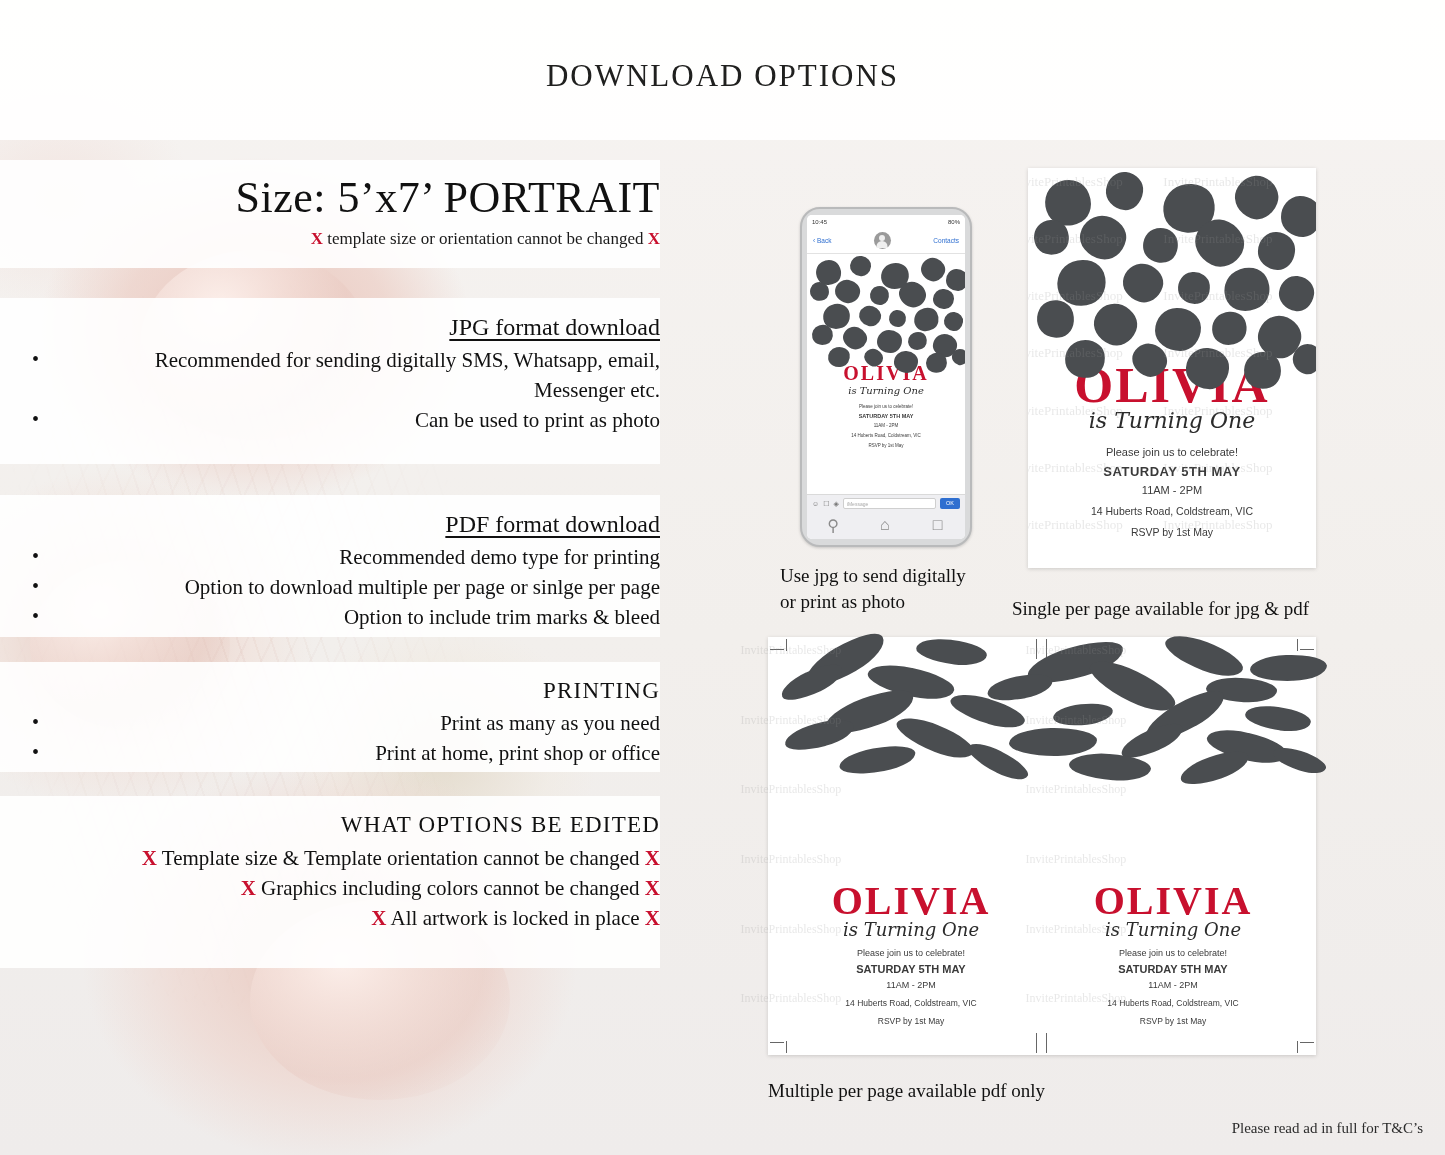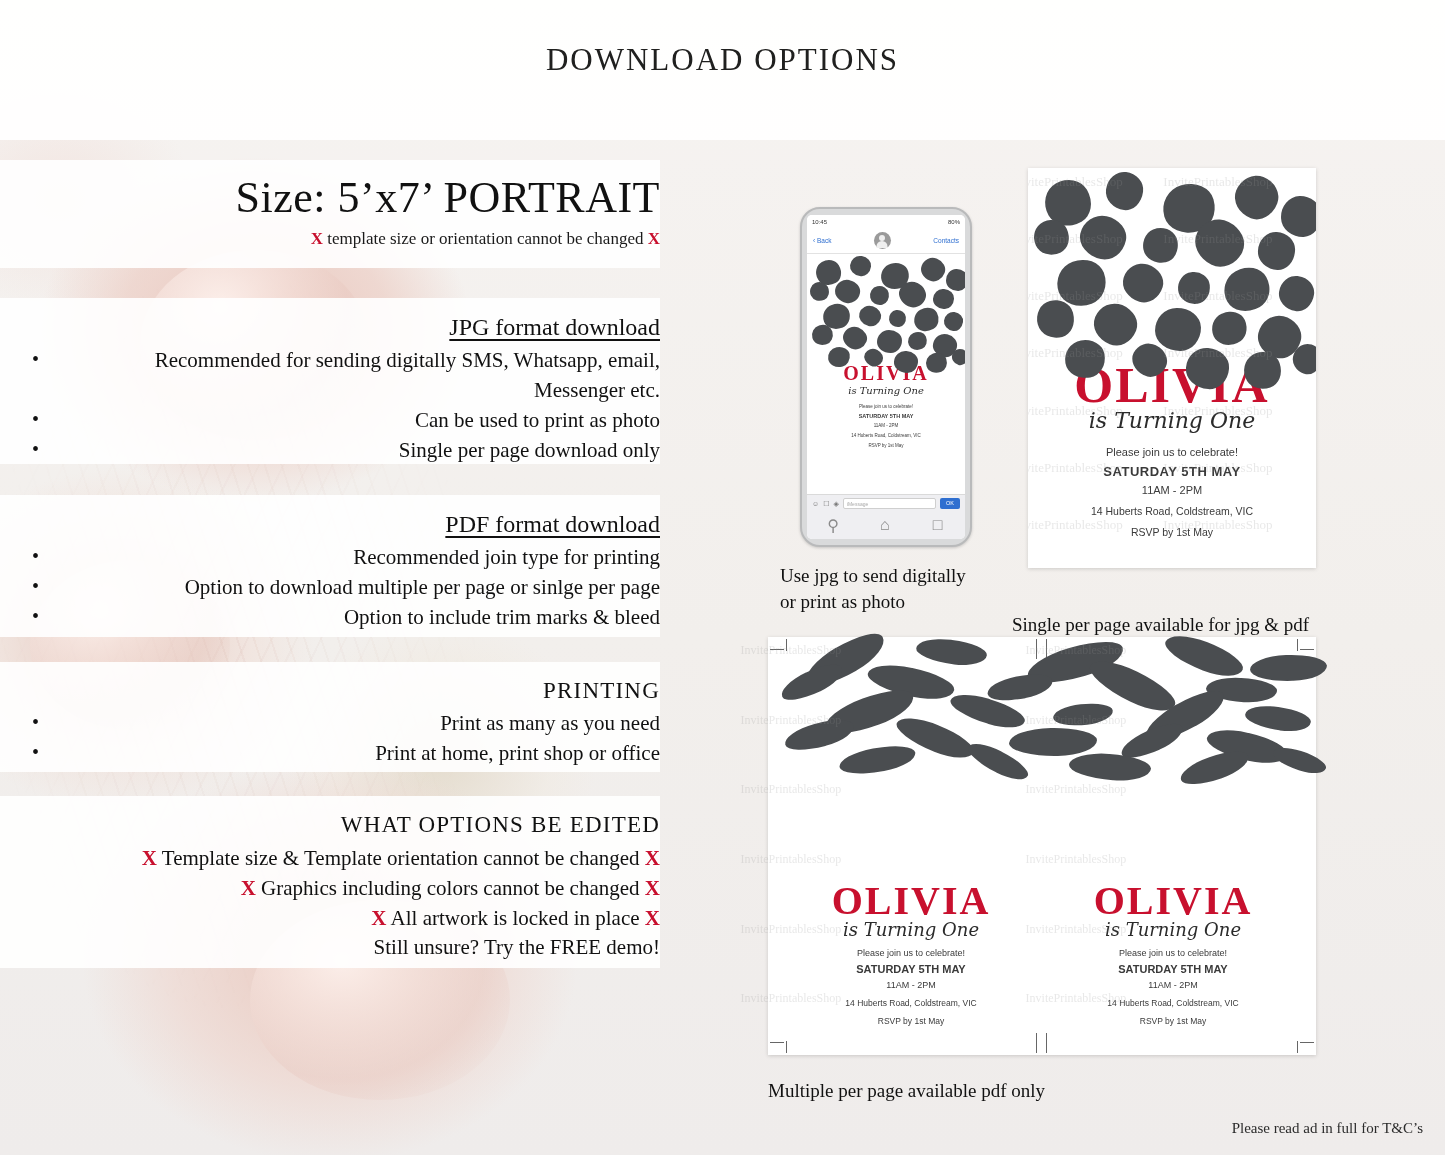--- a/index.html
+++ b/index.html
@@ -37,21 +37,21 @@
   }
 
   
   .header {
     position:absolute; left:0; top:0; width:1445px; height:140px;
     background: rgba(255,255,255,0.93);
     text-align:center;
   }
   .header .line1 {
     font-size: 31px; letter-spacing: 2.0px; color:#20201f;
-    padding-top: 42px; font-family:"Liberation Serif", serif;
+    padding-top: 42px; font-family:"Liberation Serif", serif;margin-top:16px;
   }
   .header .line2 {
     font-size: 27px; color:#1c1c1b; margin-top:10px;
     font-family:"DejaVu Serif", serif; font-weight:400;
   }
 
   
   .panel { position:absolute; background: rgba(255,255,255,0.90); text-align: right; }
   .panel-inner { padding: 10px 0 10px 28px; }
 
@@ -197,30 +197,29 @@
   </div>
 </div>
 
 <div class="panel jpg-panel">
   <div class="panel-inner">
     <div class="sec-head">JPG format download</div>
     <ul class="bullets">
       <li>Recommended for sending digitally SMS, Whatsapp, email,</li>
       <li class="cont">Messenger etc.</li>
       <li>Can be used to print as photo</li>
-      <li>Single per page download only</li>
     </ul>
   </div>
 </div>
 
 <div class="panel pdf-panel">
   <div class="panel-inner">
     <div class="sec-head">PDF format download</div>
     <ul class="bullets">
-      <li>Recommended join type for printing</li>
+      <li>Recommended demo type for printing</li>
       <li>Option to download multiple per page or sinlge per page</li>
       <li>Option to include trim marks &amp; bleed</li>
     </ul>
   </div>
 </div>
 
 <div class="panel print-panel">
   <div class="panel-inner">
     <div class="sec-head plain">PRINTING</div>
     <ul class="bullets">
@@ -241,21 +240,20 @@
     <p class="xline">
       <span class="x-red">X</span>
       <span>Graphics including colors cannot be changed</span>
       <span class="x-red">X</span>
     </p>
     <p class="xline">
       <span class="x-red">X</span>
       <span>All artwork is locked in place</span>
       <span class="x-red">X</span>
     </p>
-    <p class="plainline">Still unsure? Try the FREE demo!</p>
   </div>
 </div>
 
 <div class="phone">
   <div class="phone-screen">
     <div class="status-bar">
       <span>10:45</span>
       <span>80%</span>
     </div>
     <div class="nav-bar">
@@ -361,21 +359,21 @@
     <div class="watermark" style="font-size: 13px; left: -14.4px; top: 177.429px;">InvitePrintablesShop</div>
     <div class="watermark" style="font-size: 13px; left: 135.36px; top: 177.429px;">InvitePrintablesShop</div>
     <div class="watermark" style="font-size: 13px; left: -14.4px; top: 234.571px;">InvitePrintablesShop</div>
     <div class="watermark" style="font-size: 13px; left: 135.36px; top: 234.571px;">InvitePrintablesShop</div>
     <div class="watermark" style="font-size: 13px; left: -14.4px; top: 291.714px;">InvitePrintablesShop</div>
     <div class="watermark" style="font-size: 13px; left: 135.36px; top: 291.714px;">InvitePrintablesShop</div>
     <div class="watermark" style="font-size: 13px; left: -14.4px; top: 348.857px;">InvitePrintablesShop</div>
     <div class="watermark" style="font-size: 13px; left: 135.36px; top: 348.857px;">InvitePrintablesShop</div>
   </div>
 
-<div class="caption" style="left:1012px;top:612px;width:320px;">
+<div class="caption" style="left:1012px;top:596px;width:320px;">
   <span>Single per page available for jpg &amp; pdf</span>
 </div>
 
 <div class="multi-page" id="multiPage">
   <div class="invite" id="multiLeft" style="position:absolute;left:18px;top:14px;width:250px;height:390px;background:transparent;">
     <div class="invite-text inv-name" style="top:226px;font-size:40px;">OLIVIA</div>
     <div class="invite-text inv-script" style="top:268px;font-size:18px;">is Turning One</div>
     <div class="invite-text inv-small" style="top:297px;font-size:9px;">Please join us to celebrate!</div>
     <div class="invite-text inv-small" style="top:312px;font-size:11px;font-weight:bold;">SATURDAY 5TH MAY</div>
     <div class="invite-text inv-small" style="top:329px;font-size:9px;">11AM - 2PM</div>

